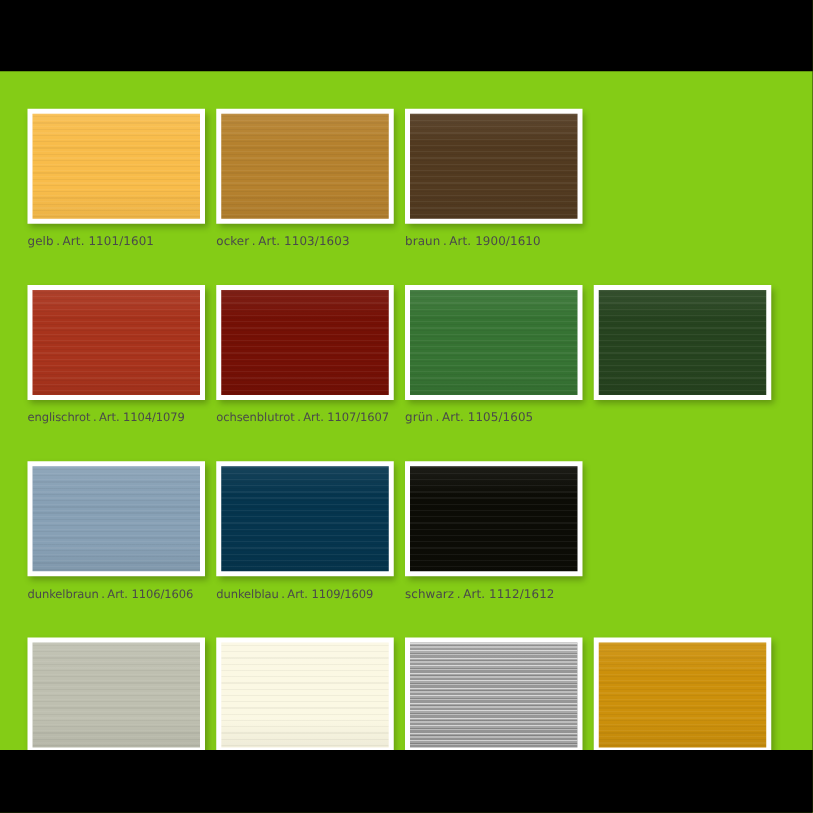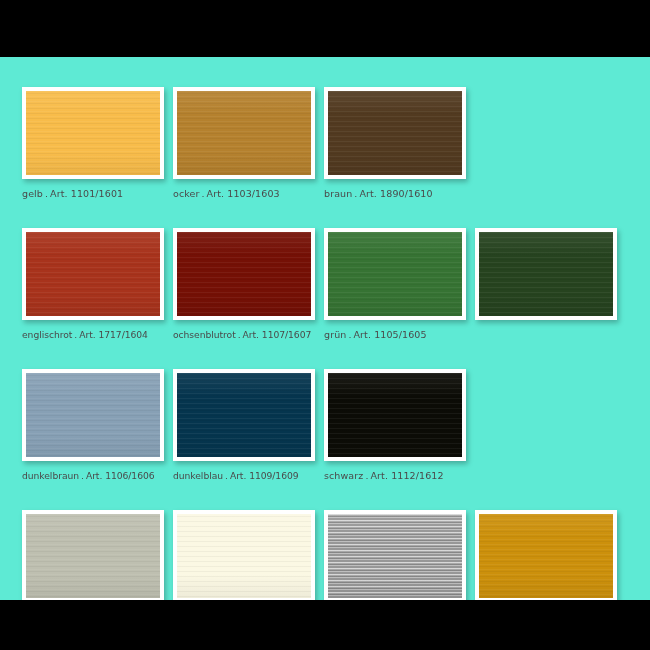--- a/index.html
+++ b/index.html
@@ -21,21 +21,21 @@
     background: #000000;
   }
 
   
   #sheet {
     position: absolute;
     left: 0;
     top: 57px;
     width: 650px;
     height: 543px;
-    background: #5eead4;
+    background: #84cc16;
   }
 
   #letterbox-top {
     position: absolute;
     left: 0; top: 0;
     width: 650px; height: 57px;
     background: #000000;
   }
   #letterbox-bottom {
     position: absolute;
@@ -175,34 +175,34 @@
           <div class="swatch-label">
             <span>ocker</span><span class="lbl-sep">.</span><span>Art. 1103/1603</span>
           </div>
         </div>
 
         <div class="swatch-cell">
           <div class="chip-wrap">
             <div class="chip" style="background:#523A20;"></div>
           </div>
           <div class="swatch-label">
-            <span>braun</span><span class="lbl-sep">.</span><span>Art. 1890/1610</span>
+            <span>braun</span><span class="lbl-sep">.</span><span>Art. 1900/1610</span>
           </div>
         </div>
 
       </div>
 
       <div class="swatch-row">
 
         <div class="swatch-cell">
           <div class="chip-wrap">
             <div class="chip" style="background:#A8331C;"></div>
           </div>
           <div class="swatch-label condensed">
-            <span>englischrot</span><span class="lbl-sep">.</span><span>Art. 1717/1604</span>
+            <span>englischrot</span><span class="lbl-sep">.</span><span>Art. 1104/1079</span>
           </div>
         </div>
 
         <div class="swatch-cell">
           <div class="chip-wrap">
             <div class="chip" style="background:#751005;"></div>
           </div>
           <div class="swatch-label condensed">
             <span>ochsenblutrot</span><span class="lbl-sep">.</span><span>Art. 1107/1607</span>
           </div>

